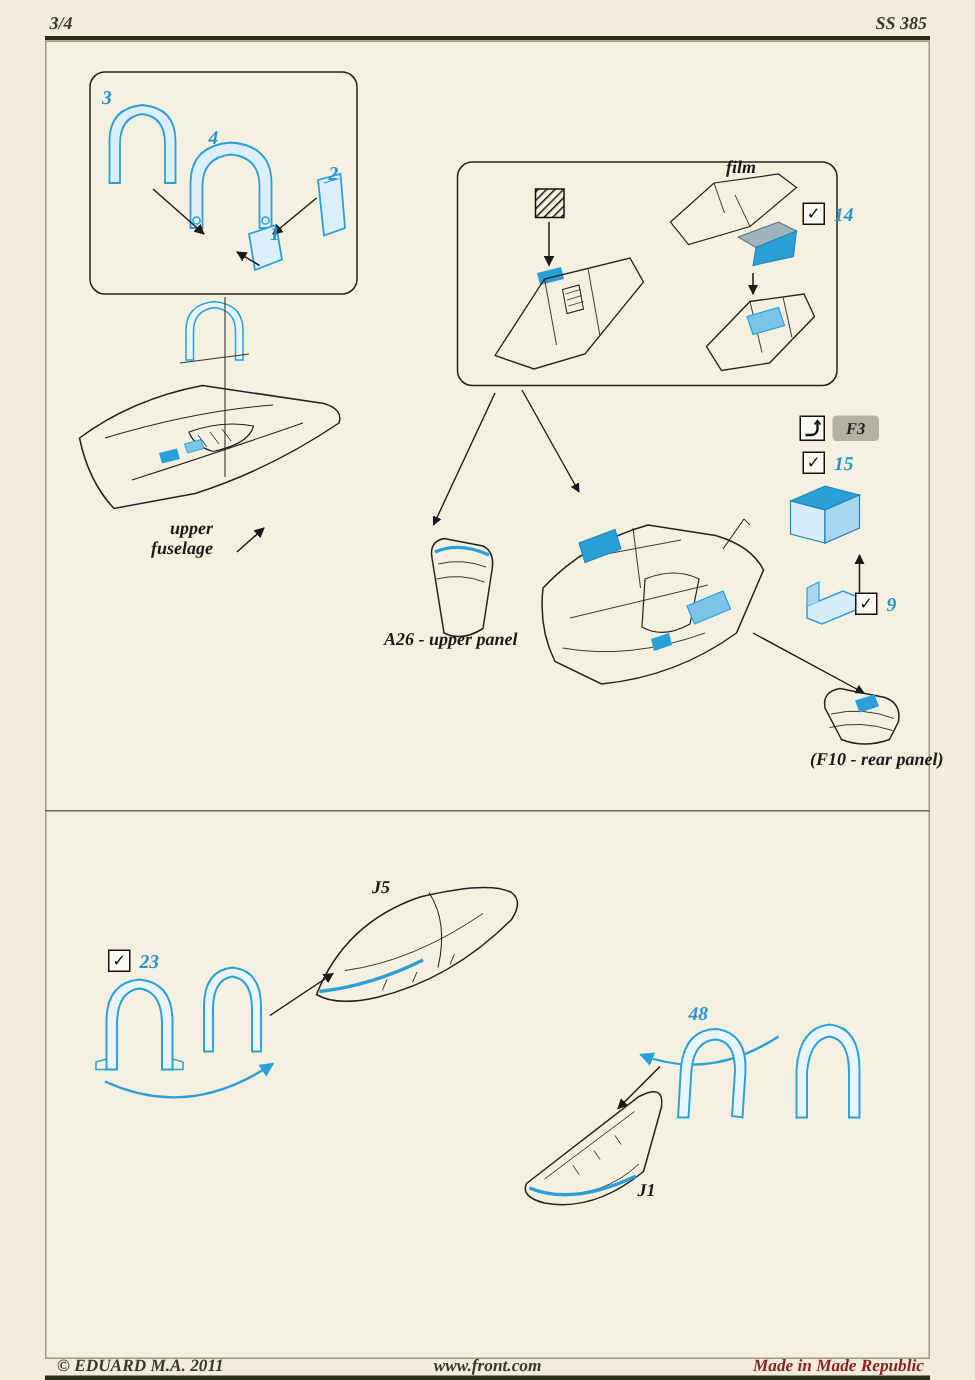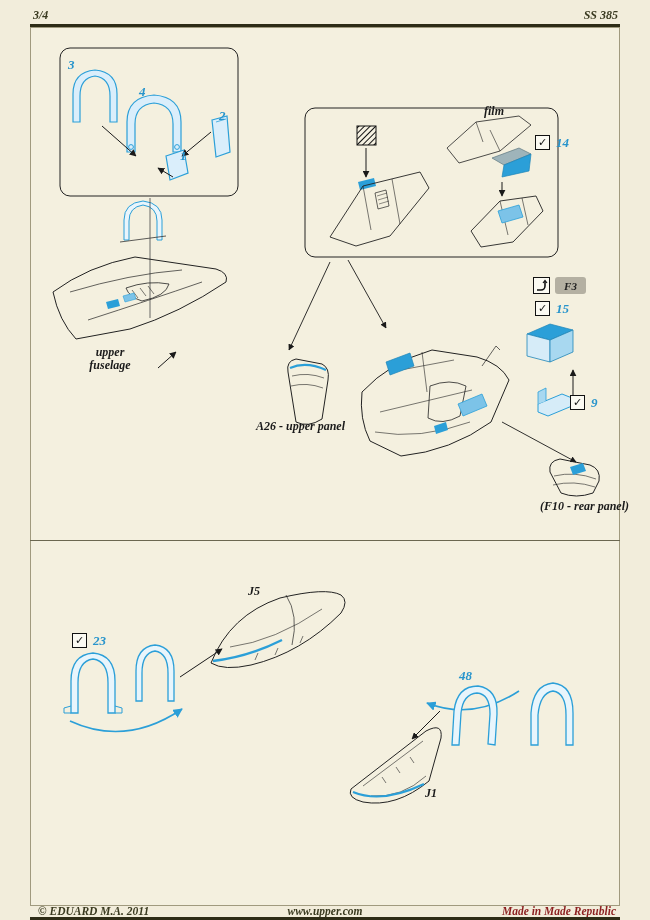--- a/index.html
+++ b/index.html
@@ -6,21 +6,21 @@
   .page{position:relative;width:650px;height:920px;background:#f2eddb;margin:0 auto;
         font-family:"Liberation Serif",serif;overflow:hidden;}
   .head{position:absolute;font:italic bold 12px "Liberation Serif",serif;color:#3a3a20;}
   .rule{position:absolute;background:#2e2c16;}
   .frame{position:absolute;left:30px;top:27px;width:588px;height:877px;
          border:1px solid #a09a7e;background:#f4f0df;}
   .divider{position:absolute;left:30px;top:540px;width:590px;height:1px;background:#6b6750;}
   .art{position:absolute;}
   .num{position:absolute;font:italic bold 13px "Liberation Serif",serif;color:#2794cc;}
   .lbl{position:absolute;font:italic bold 12px "Liberation Serif",serif;color:#1a1a1a;}
-  .lbl.multi{white-space:pre-line;text-align:center;line-height:13px;}
+  .lbl.multi{white-space:pre-line;text-align:right;line-height:13px;}
   .chk{position:absolute;width:15px;height:15px;border:1.5px solid #111;background:#fbfaf2;
        display:flex;align-items:center;justify-content:center;
        font:bold 11px "DejaVu Sans",sans-serif;color:#111;box-sizing:border-box;}
   .sym-gray{position:absolute;width:31px;height:17px;background:#b4b0a2;border-radius:3px;
        display:flex;align-items:center;justify-content:center;
        font:italic bold 11px "Liberation Serif",serif;color:#222;}
   .sym-bend{position:absolute;width:17px;height:17px;border:1.2px solid #111;background:#fbfaf2;
        display:flex;align-items:center;justify-content:center;box-sizing:border-box;}
   .foot{position:absolute;font:italic bold 11.5px "Liberation Serif",serif;color:#3a3a20;}
   .foot.red{color:#8c1f1f;}
@@ -220,17 +220,17 @@
   <span class="lbl" style="left:256px;top:419px">A26 - upper panel</span>
   <span class="lbl" style="left:540px;top:499px">(F10 - rear panel)</span>
 
   <span class="chk" style="left:72px;top:633px">✓</span>
   <span class="num" style="left:93px;top:633px">23</span>
   <span class="lbl" style="left:248px;top:584px">J5</span>
   <span class="num" style="left:459px;top:668px">48</span>
   <span class="lbl" style="left:425px;top:786px">J1</span>
 
   <span class="foot" style="left:38px;top:905px">© EDUARD  M.A. 2011</span>
-  <span class="foot" style="left:50%;top:905px;transform:translateX(-50%)">www.upper.com</span>
+  <span class="foot" style="left:50%;top:905px;transform:translateX(-50%)">www.front.com</span>
   <span class="foot red" style="right:34px;top:905px">Made in Made Republic</span>
   <div class="rule" style="left:30px;top:917px;width:590px;height:2.5px"></div>
 
 </div>
 
 </body></html>

